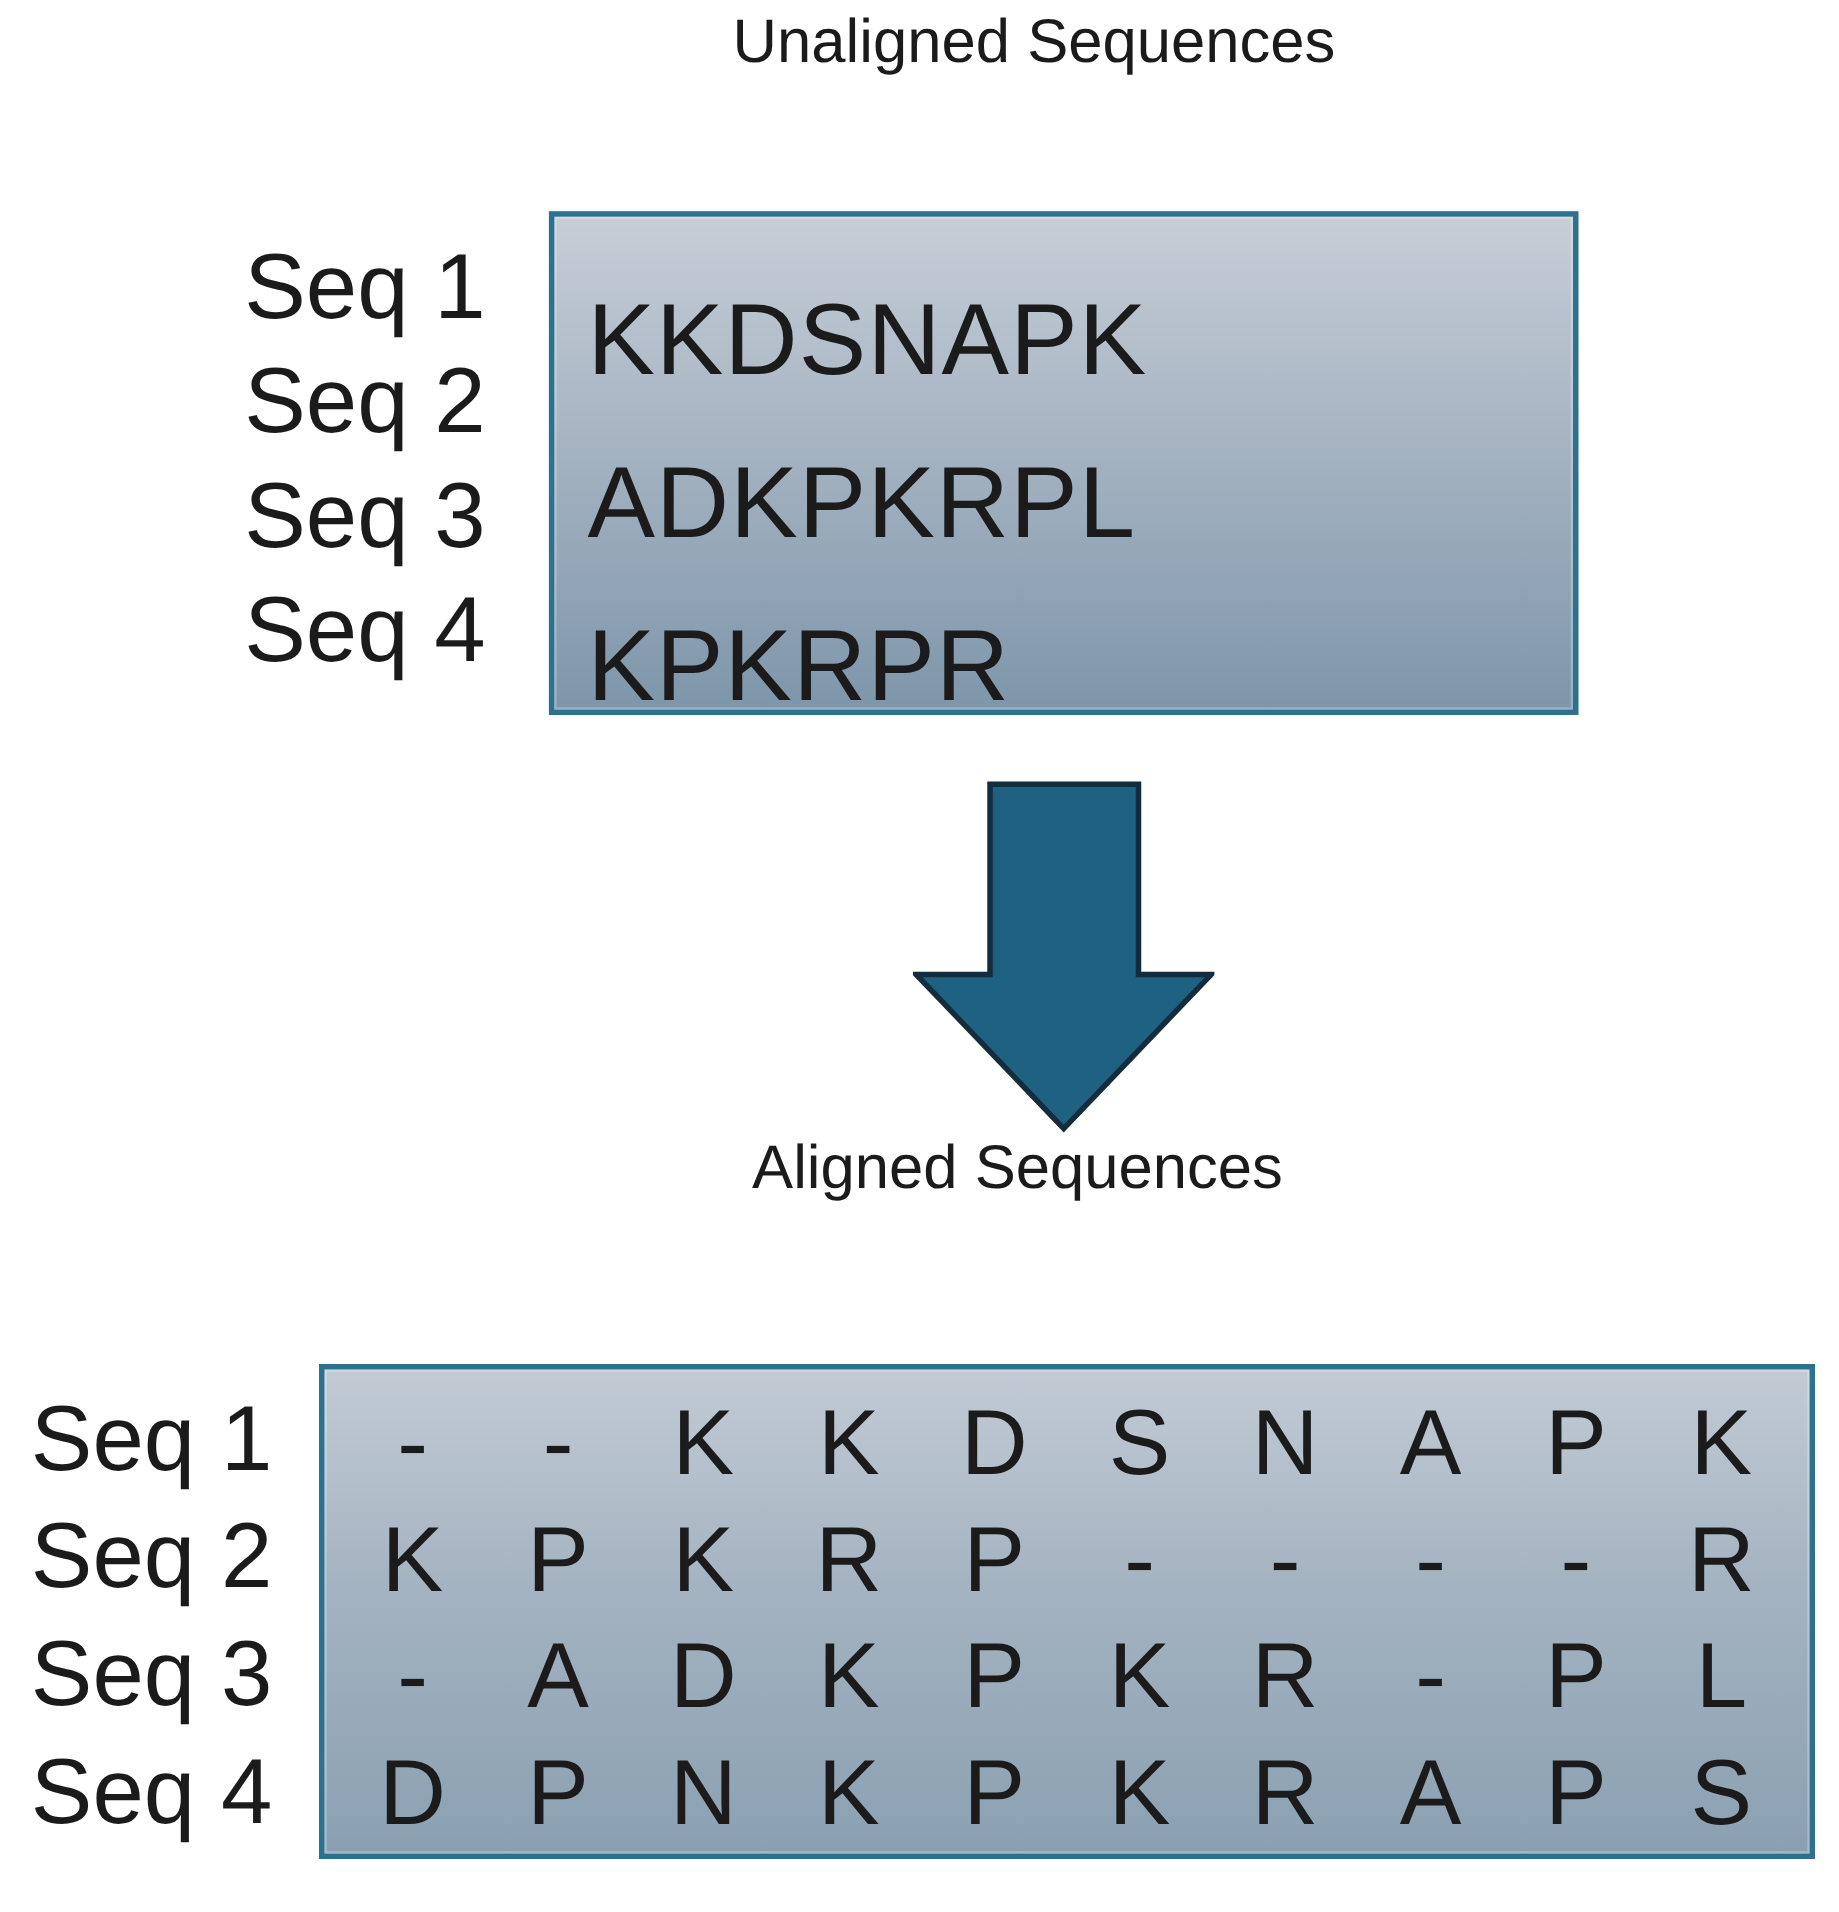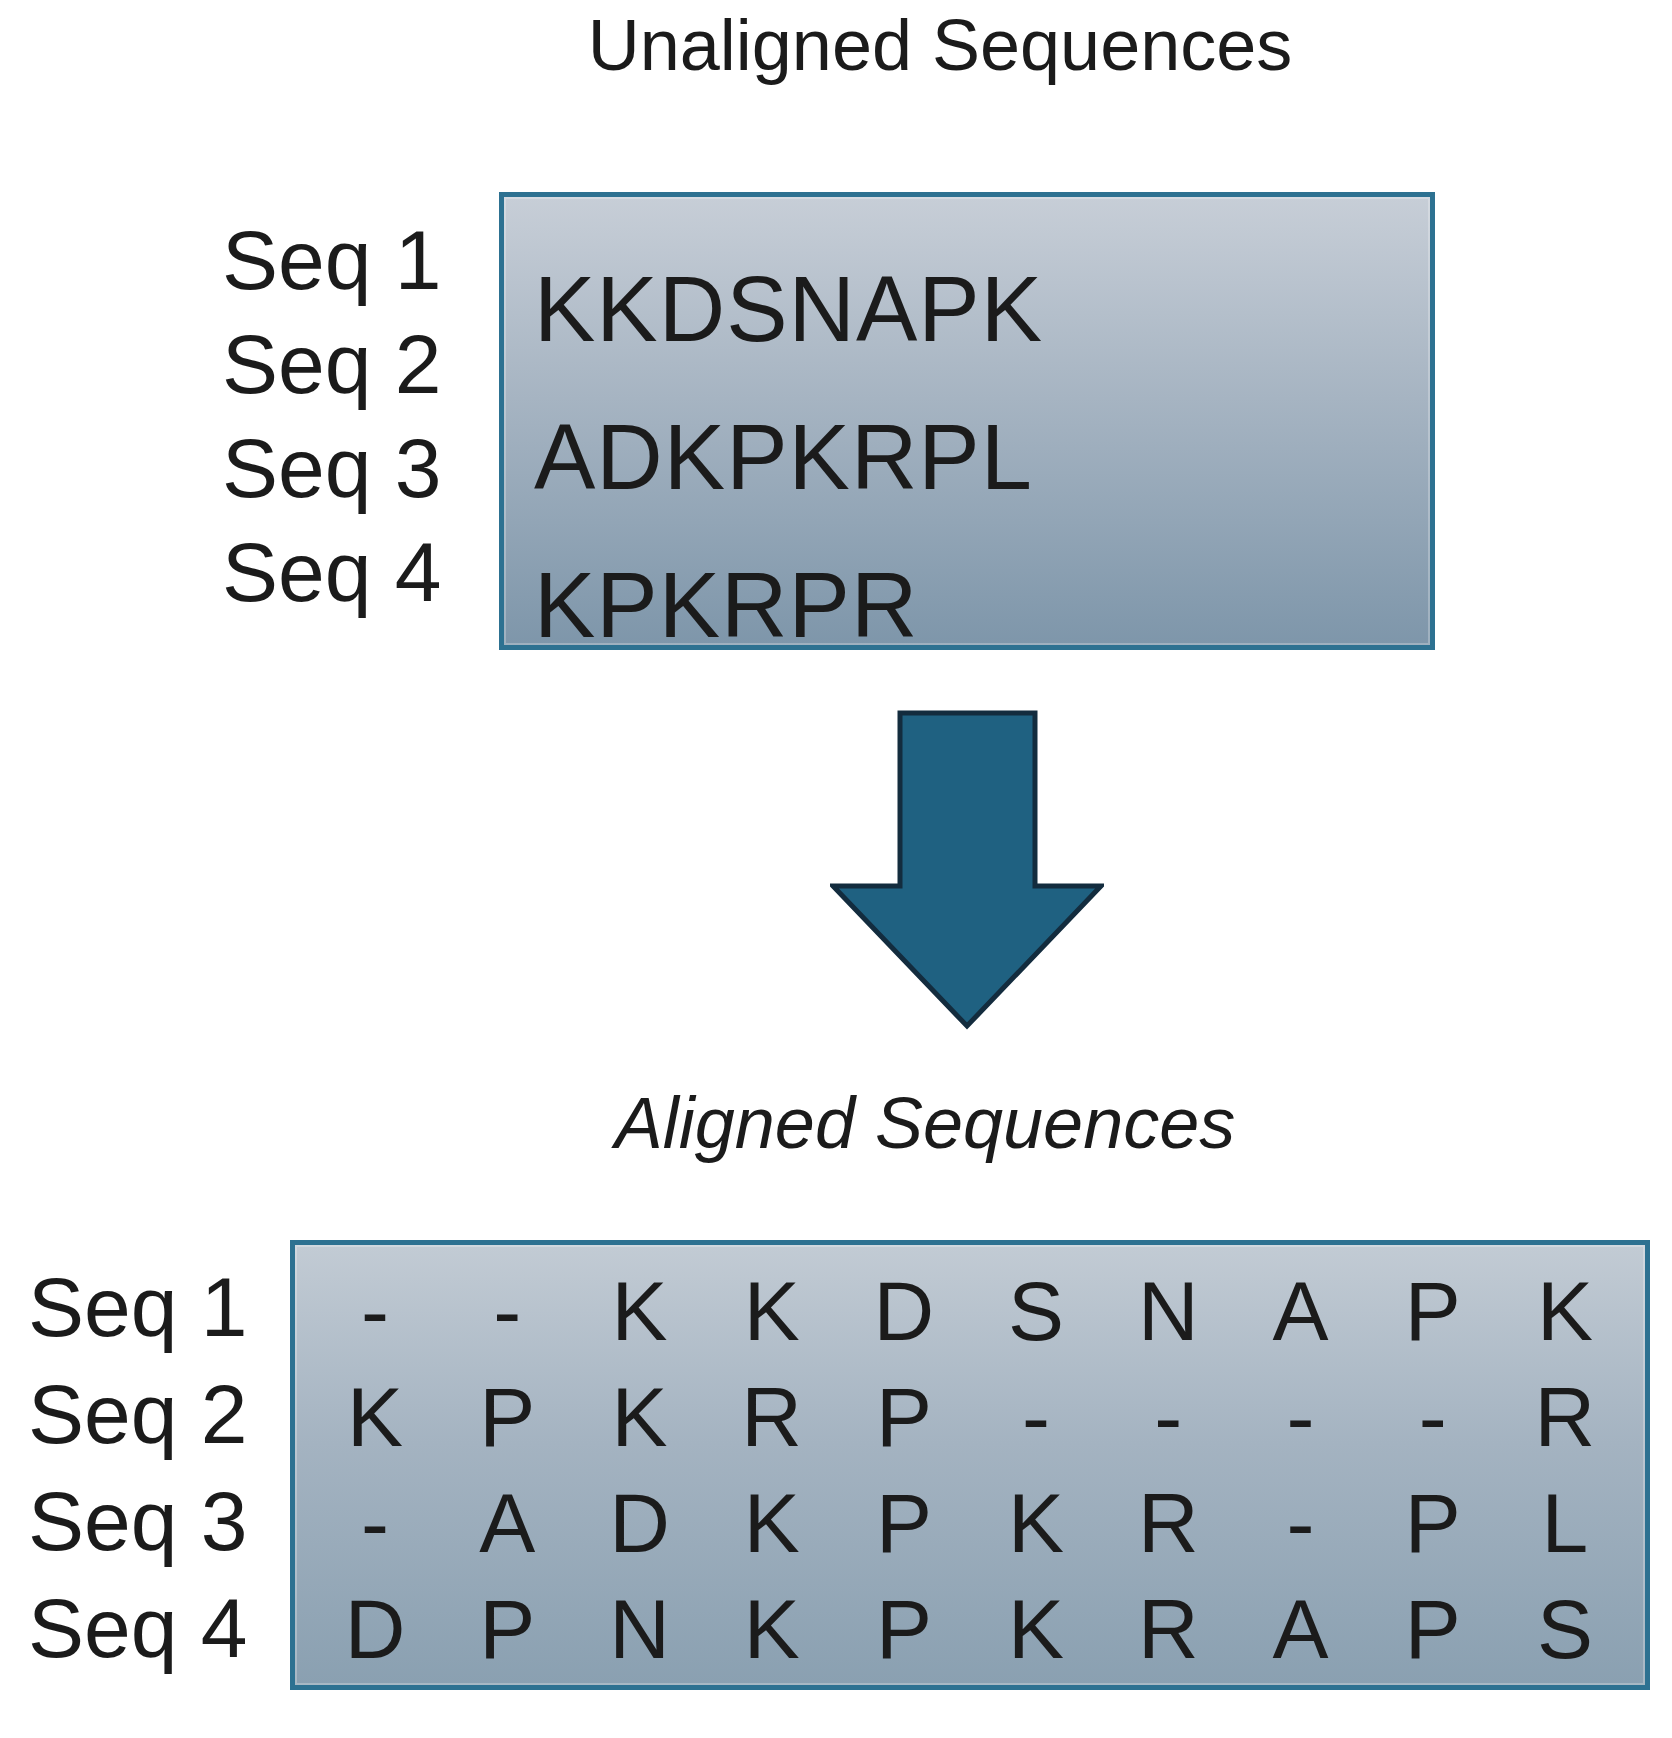--- a/index.html
+++ b/index.html
@@ -2,24 +2,24 @@
 <html><head>
 <meta charset="utf-8">
 <style>
   html,body{margin:0;padding:0;background:#ffffff;}
   .canvas{
     position:relative;width:1672px;height:1738px;background:#ffffff;overflow:hidden;
     font-family:"Liberation Sans", sans-serif;color:#1b1b1b;
   }
   .diagram-title{
     position:absolute;transform:translateX(-50%);
-    font-size:72px;font-weight:400;letter-spacing:0;white-space:nowrap;color:#1b1b1b;
+    font-size:56px;font-weight:400;letter-spacing:0;white-space:nowrap;color:#1b1b1b;
   }
   #title-unaligned{left:940px;top:4px;}
-  #title-aligned{left:925px;top:1082px;font-style:italic;}
+  #title-aligned{left:925px;top:1028px;}
 
   .seq-box{
     position:absolute;box-sizing:border-box;
     border:5px solid #2d7191;
     background:linear-gradient(180deg,#c7ced7 0%,#a6b4c2 45%,#7e96aa 100%);
     box-shadow:inset 0 0 0 2px rgba(255,255,255,0.25);
   }
   #unaligned-box{left:499px;top:192px;width:936px;height:458px;padding:16px 0 0 30px;}
   #unaligned-box .seq-line{
     line-height:104px;font-size:92px;letter-spacing:1px;white-space:nowrap;margin-top:44px;

